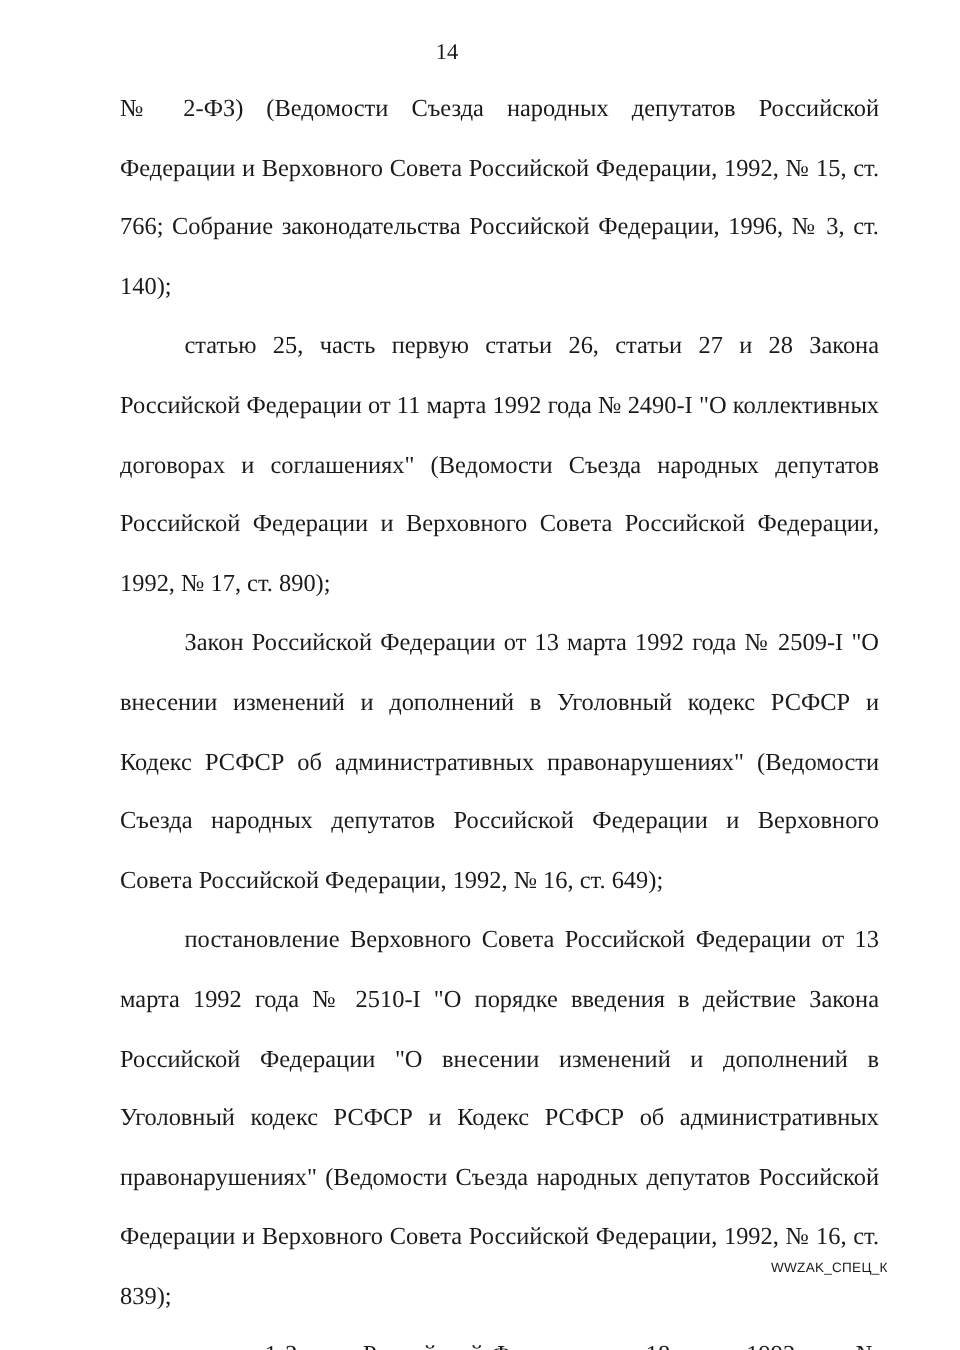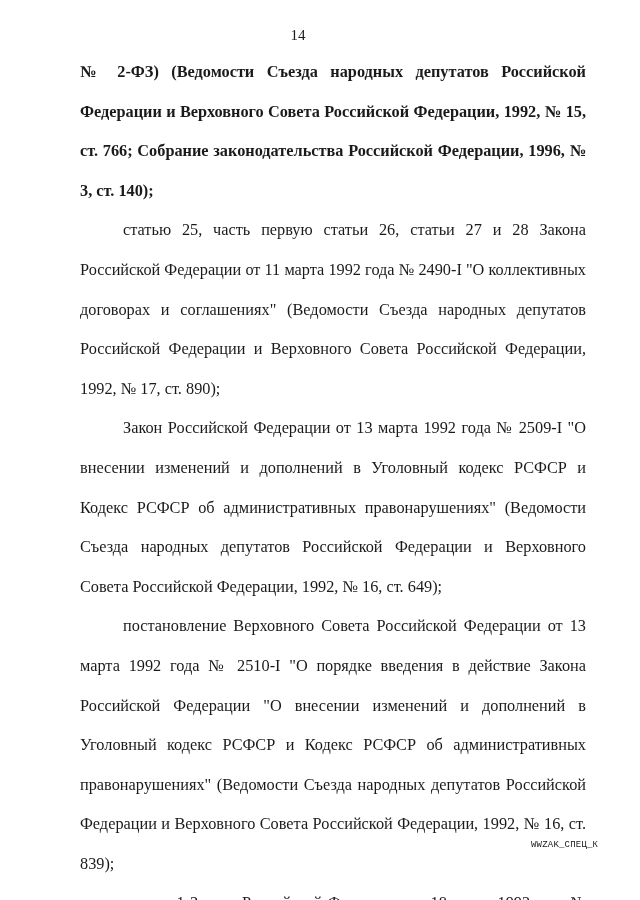--- a/index.html
+++ b/index.html
@@ -4,24 +4,24 @@
 <style>
   html, body { margin: 0; padding: 0; background: #ffffff; }
   body { width: 640px; height: 900px; position: relative; overflow: hidden;
          font-family: "Liberation Serif", "DejaVu Serif", serif; color: #1a1a1a; }
   .page-number { position: absolute; top: 27px; left: 0; width: 596px; text-align: center;
                  font-size: 15px; }
   .body-text { position: absolute; top: 52px; left: 80px; width: 506px;
                font-size: 16.3px; line-height: 39.6px; }
   .para { margin: 0; text-align: justify; text-align-last: left; }
   .para.indent { text-indent: 43px; }
-  .para.cont { text-indent: 0; font-weight: bold; }
+  .para.cont { text-indent: 0; }
   .line-break-justify { text-align-last: justify; }
   .footer { position: absolute; top: 840px; left: 514px; font-size: 9px;
-            font-family: Liberation Mono, monospace; letter-spacing: 0.2px; margin-left: 17px; }
+            font-family: Liberation Sans, sans-serif; letter-spacing: 0.2px; }
 </style>
 </head>
 <body>
 
 <div class="page-number">14</div>
 
 <div class="body-text">
   <p class="para cont">№ 2-ФЗ) (Ведомости Съезда народных депутатов Российской Федерации и Верховного Совета Российской Федерации, 1992, № 15, ст. 766; Собрание законодательства Российской Федерации, 1996, № 3, ст. 140);</p>
   <p class="para indent">статью 25, часть первую статьи 26, статьи 27 и 28 Закона Российской Федерации от 11 марта 1992 года № 2490-I "О коллективных договорах и соглашениях" (Ведомости Съезда народных депутатов Российской Федерации и Верховного Совета Российской Федерации, 1992, № 17, ст. 890);</p>
   <p class="para indent">Закон Российской Федерации от 13 марта 1992 года № 2509-I "О внесении изменений и дополнений в Уголовный кодекс РСФСР и Кодекс РСФСР об административных правонарушениях" (Ведомости Съезда народных депутатов Российской Федерации и Верховного Совета Российской Федерации, 1992, № 16, ст. 649);</p>

